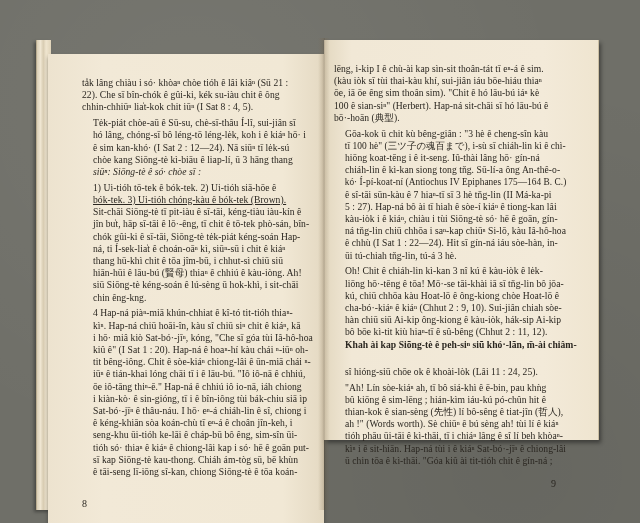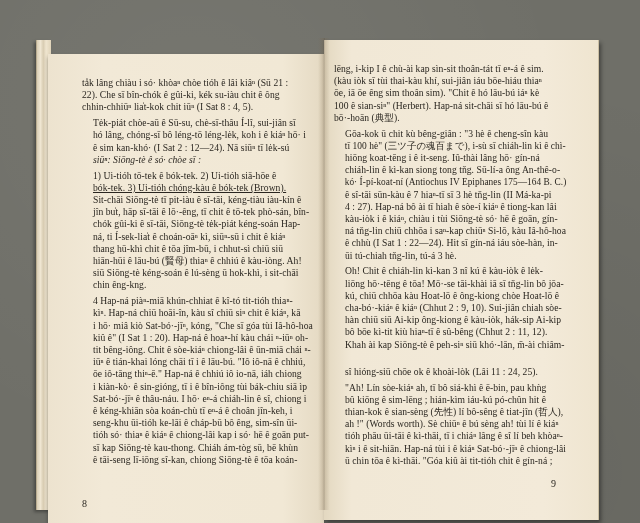--- a/index.html
+++ b/index.html
@@ -28,21 +28,21 @@
     position:absolute; top:16px; height:472px;
     background:#efe6d3;
     color:#2a2620;
   }
   .page.left {
     left:12px; width:276px;
     background:linear-gradient(90deg,#ede3cf 0%,#f2e9d7 20%,#f1e8d5 85%,#e4d9c2 100%);
     box-shadow:0 3px 4px rgba(0,0,0,0.35);
   }
   .page.right {
-    left:288px; width:274px; top:2px; height:480px;
+    left:288px; width:274px; top:2px; height:400px;
     background:linear-gradient(90deg,#e3d8c0 0%,#f1e8d6 10%,#f3ead9 80%,#efe5d0 100%);
     box-shadow:2px 3px 4px rgba(0,0,0,0.4);
     border-right:1px solid #cbbfa3;
   }
   .gutter {
     position:absolute; left:282px; top:0; width:12px; height:472px;
     background:linear-gradient(90deg,rgba(0,0,0,0) 0%,rgba(120,100,70,0.25) 45%,rgba(80,65,45,0.35) 50%,rgba(120,100,70,0.2) 60%,rgba(0,0,0,0) 100%);
     pointer-events:none;
   }
   .text-block {
@@ -75,20 +75,21 @@
     <div class="text-block" id="left-text">
         <p>
           <span class="line" style="display: block;">tåk lâng chiàu i só· khòaⁿ chòe tióh ê lâi kiâⁿ (Sū 21 :</span>
           <span class="line" style="display: block;">22).  Che sī bîn-chók ê gûi-ki, kék su-iàu chit ê ông</span>
           <span class="line" style="display: block;">chhin-chhiūⁿ lia̍t-kok chit iūⁿ  (I Sat 8 : 4, 5).</span>
         </p>
         <p class="indent">
           <span class="line" style="display: block;">Tėk-piát chòe-aū ê Sū-su, chè-sī-thâu Í-lî, sui-jiân sī</span>
           <span class="line" style="display: block;">hó lâng, chóng-sī bô léng-tō léng-lėk, koh i ê kiáⁿ hō· i</span>
           <span class="line" style="display: block;">ê sim kan-khó·  (I Sat 2 : 12—24).  Nā siūⁿ tī lėk-sú</span>
+          <span class="line" style="display: block;">chòe kang Siōng-tè kì-biāu ê liap-lí, ū 3 hāng thang</span>
           <span class="line" style="display: block; font-style: italic;">siūⁿ:  Siōng-tè ê só· chòe sī :</span>
         </p>
         <p class="indent">
           <span class="line" style="display: block;">1)  Ui-tióh tō-tek ê bók-tek.  2)  Ui-tióh siā-hōe ê</span>
           <span class="line" style="display: block; text-decoration: underline;">bók-tek.  3)  Ui-tióh chóng-kàu ê bók-tek  (Brown).</span>
           <span class="line" style="display: block;">Sit-chāi Siōng-tè tī pit-iàu ê sī-tāi, kéng-tiàu iàu-kín ê</span>
           <span class="line" style="display: block;">jîn bu̍t, hāp sī-tāi ê lō·-êng, tī chit ê tō-tek phò-sán, bîn-</span>
           <span class="line" style="display: block;">chók gûi-ki ê sī-tāi, Siōng-tè tėk-piát kéng-soán Hap-</span>
           <span class="line" style="display: block;">ná, ti Í-sek-lia̍t ê choán-oāⁿ kì, siūⁿ-sū i chit ê kiáⁿ</span>
           <span class="line" style="display: block;">thang hū-khì chit ê tōa jîm-bū, i chhut-sì chiū siū</span>
@@ -125,34 +126,34 @@
           <span class="line" style="display: block;">100 ê sian-siⁿ" (Herbert).  Hap-ná sit-chāi sī hó lāu-bú ê</span>
           <span class="line" style="display: block;">bō·-hoān (典型).</span>
         </p>
         <p class="indent">
           <span class="line" style="display: block;">Gōa-kok ū chit kù bêng-giân : "3 hè ê cheng-sîn kàu</span>
           <span class="line" style="display: block; transform: scaleX(0.983); transform-origin: left center;">tī 100 hè" (三ツ子の魂百まで), i-sù sī chiáh-lin kì ê chì-</span>
           <span class="line" style="display: block;">hiōng koat-tēng i ê it-seng.  Iû-thài lâng hō· gín-ná</span>
           <span class="line" style="display: block;">chiáh-lin ê kì-kan siong tong tňg.  Sū-lí-a ông An-thê-o-</span>
           <span class="line" style="display: block; transform: scaleX(0.971); transform-origin: left center;">kó· Í-pí-koat-ní (Antiochus IV Epiphanes 175—164 B. C.)</span>
           <span class="line" style="display: block;">ê sî-tāi sūn-kàu ê 7 hiaⁿ-tī sī 3 hè tňg-lin (II Má-ka-pi</span>
-          <span class="line" style="display: block;">4 : 27).  Hap-ná bô ài tī hiah ê sòe-í kiáⁿ ê tiong-kan lâi</span>
+          <span class="line" style="display: block;">5 : 27).  Hap-ná bô ài tī hiah ê sòe-í kiáⁿ ê tiong-kan lâi</span>
           <span class="line" style="display: block;">kàu-iòk i ê kiáⁿ, chiàu i tùi Siōng-tè só· hē ê goān, gín-</span>
           <span class="line" style="display: block;">ná tňg-lin chiū chhōa i saⁿ-kap chiūⁿ Si-lō, kàu Iâ-hô-hoa</span>
           <span class="line" style="display: block;">ê chhù (I Sat 1 : 22—24).  Hit sī gín-ná iáu sòe-hàn, in-</span>
           <span class="line" style="display: block;">ūi tú-chiah tňg-lin, tú-á 3 hè.</span>
         </p>
         <p class="indent">
           <span class="line" style="display: block;">Oh!  Chit ê chiáh-lin kì-kan 3 nî kú ê kàu-iòk ê lėk-</span>
           <span class="line" style="display: block;">liōng hō·-tēng ê tōa!  Mō·-se tāi-khài iā sī tňg-lin bô jōa-</span>
           <span class="line" style="display: block;">kú, chiū chhōa kàu Hoat-lō ê ông-kiong chòe Hoat-lō ê</span>
           <span class="line" style="display: block;">cha-bó·-kiáⁿ ê kiáⁿ (Chhut 2 : 9, 10).  Sui-jiân chiah sòe-</span>
           <span class="line" style="display: block;">hàn chiū siū Ai-kip ông-kiong ê kàu-iòk, hák-sip Ai-kip</span>
           <span class="line" style="display: block;">bô bōe kì-tit  kiù hiaⁿ-tī  ê  sû-bêng  (Chhut 2 : 11, 12).</span>
-          <span class="line" style="display: block;">Khah ài kap Siōng-tè ê peh-siⁿ siū khó·-lān, m̄-ài chiâm-</span>
+          <span class="line" style="display: block; font-weight: bold;">Khah ài kap Siōng-tè ê peh-siⁿ siū khó·-lān, m̄-ài chiâm-</span>
           <span class="line" style="display: block; margin-top: 15px;">sî hióng-siū chōe ok ê khoài-lòk (Lâi 11 : 24, 25).</span>
         </p>
         <p class="indent">
           <span class="line" style="display: block;">"Ah!  Lín sòe-kiáⁿ ah, tī bô siá-khì ê ē-bin, pau khǹg</span>
           <span class="line" style="display: block;">bû kiōng  ê  sim-lēng ; hián-kìm  iáu-kú  pó-chûn hit ê</span>
           <span class="line" style="display: block;">thian-kok ê sian-sèng (先性) lí bô-sêng ê tiat-jîn (哲人),</span>
           <span class="line" style="display: block;">ah !" (Words worth).  Sè chiūⁿ ê bú sèng ah!  tùi lí ê kiáⁿ</span>
           <span class="line" style="display: block;">tióh phāu ūi-tāi ê kì-thāi, tī i chiáⁿ lâng ê sî lí beh khòaⁿ-</span>
           <span class="line" style="display: block;">kìⁿ i ê sit-hiān.  Hap-ná tùi i ê kiáⁿ Sat-bó·-jīⁿ ê chiong-lâi</span>
           <span class="line" style="display: block;">ū chin tōa ê kì-thāi.   "Góa kiû ài tit-tióh chit ê gín-ná ;</span>

